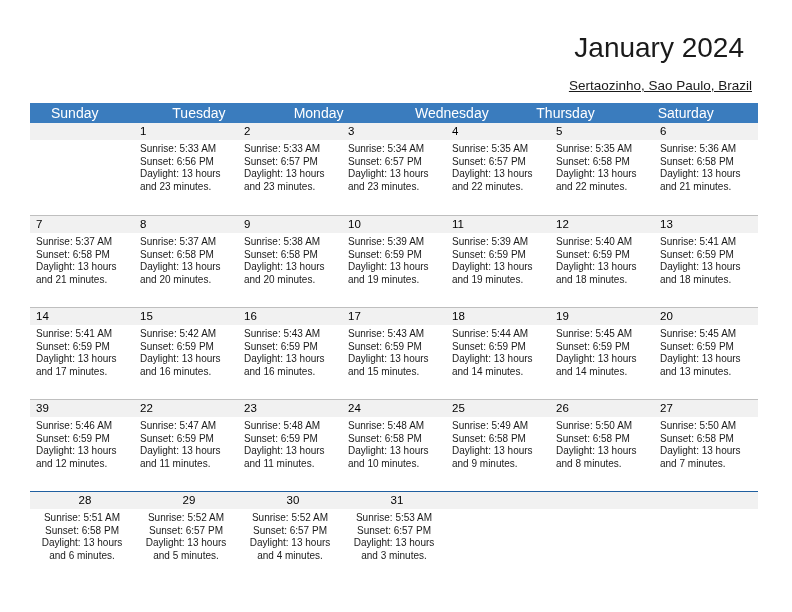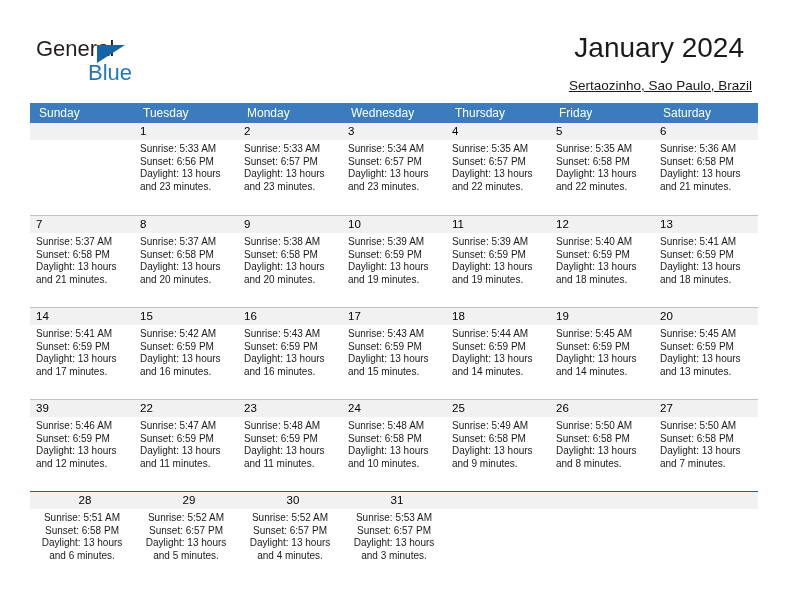--- a/index.html
+++ b/index.html
@@ -92,23 +92,23 @@
   }
   .weekday-row {
     display: flex;
     background: #3a7cbe;
     height: 20px;
   }
   .weekday {
     flex: 1 1 104px;
     width: 104px;
     color: #ffffff;
-    font-size: 12px;
+    font-size: 14px;
     line-height: 20px;
-    padding-left: 9px;
+    padding-left: 21px;
     box-sizing: border-box;
     white-space: nowrap;
   }
 
   .week-row {
     display: flex;
     height: 92px;
     border-top: 1px solid #bfbfbf;
     box-sizing: border-box;
   }
@@ -140,39 +140,33 @@
   }
   .day-body div { white-space: nowrap; }
 </style>
 </head>
 <body>
 
 <div class="page">
 
   <div class="header">
 
-    <div class="brand">
-      <span class="brand-general">General</span>
-      <span class="brand-tri"></span>
-      <span class="brand-blue">Blue</span>
-    </div>
 
     <div class="title">January 2024</div>
     <div class="subtitle">Sertaozinho, Sao Paulo, Brazil</div>
   </div>
 
   <div class="calendar">
 
     <div class="weekday-row">
       <div class="weekday">Sunday</div>
       <div class="weekday">Tuesday</div>
       <div class="weekday">Monday</div>
       <div class="weekday">Wednesday</div>
       <div class="weekday">Thursday</div>
-      <div class="weekday">Friday</div>
       <div class="weekday">Saturday</div>
     </div>
 
     <div class="week-row first">
       <div class="day-cell empty">
         <div class="day-num"></div>
         <div class="day-body">
           <div></div>
           <div></div>
           <div></div>

